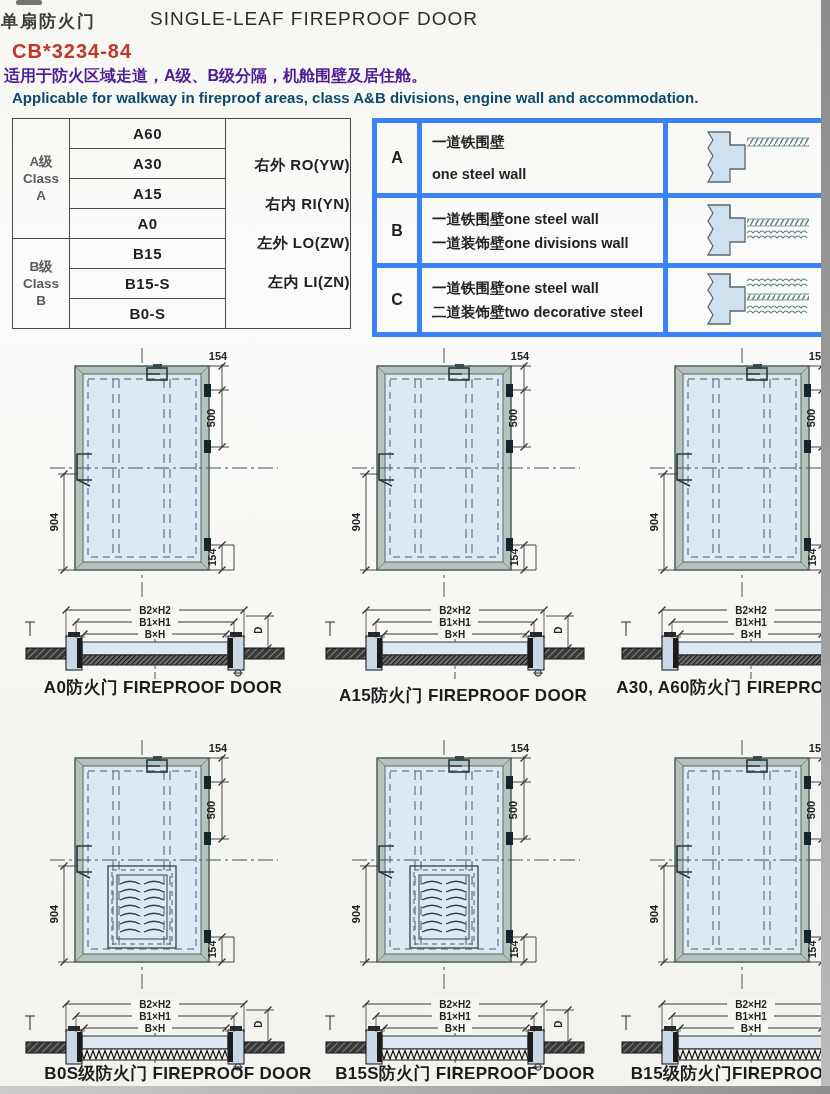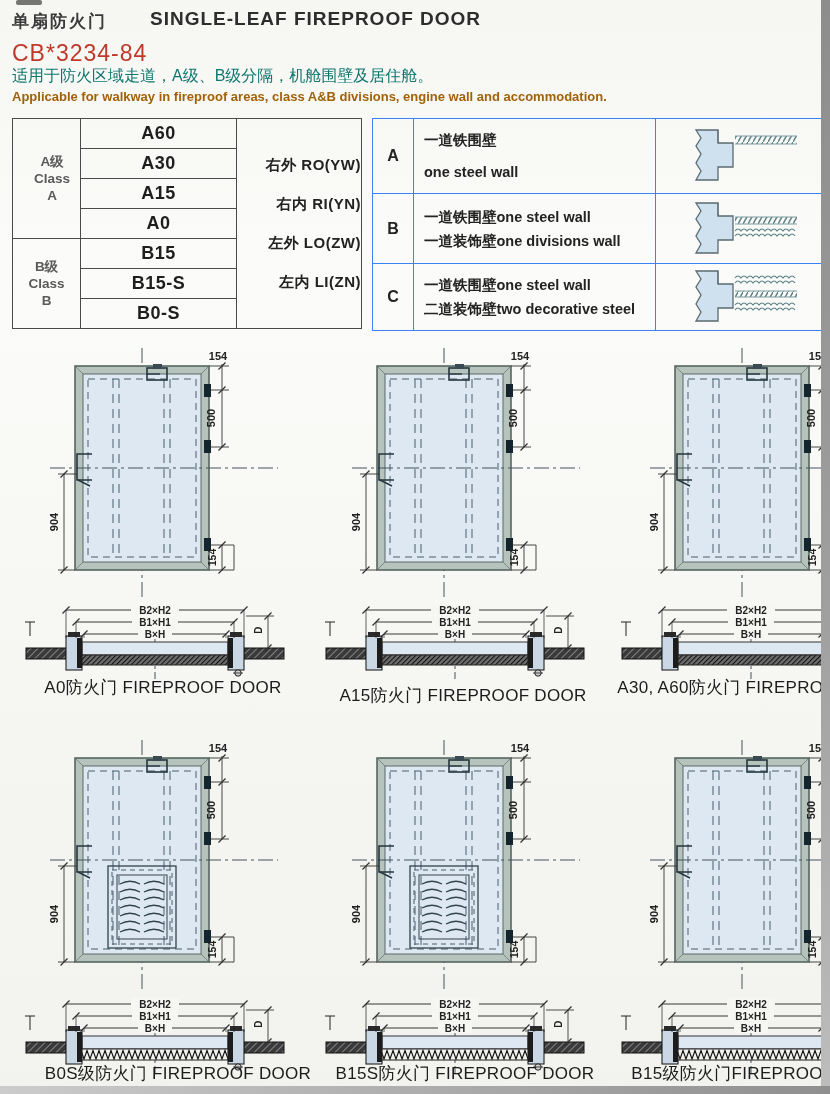--- a/index.html
+++ b/index.html
@@ -3,66 +3,66 @@
 <meta charset="utf-8">
 <style>
   html,body{margin:0;padding:0;}
   body{
     width:830px;height:1094px;position:relative;overflow:hidden;
     background:linear-gradient(180deg,#f6f6f3 0%,#fbfbf9 25%,#f5f5f2 70%,#f2f2ee 100%);
     font-family:"Liberation Sans",sans-serif;color:#2b2b2b;
   }
   .abs{position:absolute;}
   
-  .title-zh{left:12px;top:10px;font-size:17px;font-weight:bold;color:#3a3a3a;letter-spacing:2px;}
-  .title-en{left:150px;top:8px;font-size:19px;font-weight:bold;color:#2d2d2d;letter-spacing:1px;}
-  .std-code{left:12px;top:40px;font-size:23px;font-weight:normal;letter-spacing:1px;}
-  .desc-zh{left:12px;top:66px;font-size:16px;font-weight:normal;color:#0f766e;}
-  .desc-en{left:12px;top:89px;font-size:13px;font-weight:bold;color:#a16207;}
+  .title-zh{left:1px;top:10px;font-size:17px;font-weight:bold;color:#3a3a3a;letter-spacing:2px;}
+  .title-en{left:150px;top:8px;font-size:19px;font-weight:normal;color:#2d2d2d;letter-spacing:1px;}
+  .std-code{left:12px;top:40px;font-size:20px;font-weight:bold;letter-spacing:1px;}
+  .desc-zh{left:4px;top:66px;font-size:16px;font-weight:bold;color:#4c1d95;}
+  .desc-en{left:12px;top:89px;font-size:15px;font-weight:bold;color:#0c4a6e;}
   
   table{border-collapse:collapse;table-layout:fixed;}
   .class-table{left:12px;top:118px;width:335px;}
   .class-table td{border:1px solid #4a4a4a;text-align:center;vertical-align:middle;padding:0;}
   .class-table{border:1.5px solid #3d3d3d;}
   .class-table tr{height:30px;}
   .grp{font-size:13.5px;font-weight:600;color:#5a5a5a;line-height:17px;}
-  .rating{font-size:18px;font-weight:bold;color:#1e1e1e;letter-spacing:.5px;}
+  .rating{font-size:15px;font-weight:bold;color:#1e1e1e;letter-spacing:.5px;}
   .orient-cell{vertical-align:middle;}
   .orient-cell div{font-size:15px;font-weight:bold;color:#222;text-align:right;padding-left:13px;margin:20px 0;letter-spacing:.5px;}
   .wall-table{left:372px;top:118px;width:458px;border:1.5px solid #3d3d3d;}
-  .wall-table td{border:1px solid #3b82f6;padding:0;vertical-align:middle;}
+  .wall-table td{border:5px solid #3b82f6;padding:0;vertical-align:middle;}
   .wt-letter{width:40px;text-align:center;font-size:16px;font-weight:bold;color:#222;}
   .wt-desc{width:241px;}
   .wt-desc div{font-size:14.5px;font-weight:bold;color:#232323;padding-left:10px;line-height:24px;}
   .gapA div{line-height:32px;}
   .wt-fig{width:177px;}
   .wall-svg{display:block;margin:0 0 0 2px;}
   
   .fig-door{width:232px;height:252px;}
   .sec{width:270px;height:78px;}
-  .caption{width:290px;text-align:center;font-size:17px;font-weight:normal;color:#1c1c1c;white-space:nowrap;letter-spacing:.3px;}
+  .caption{width:290px;text-align:center;font-size:17px;font-weight:bold;color:#1c1c1c;white-space:nowrap;letter-spacing:.3px;}
   svg text{font-family:"Liberation Sans",sans-serif;}
   
   .edge-right{left:821px;top:0;width:9px;height:1094px;background:linear-gradient(180deg,#8d8d8d,#9f9f9f 55%,#bdbdbd);}
   .edge-bottom{left:0;top:1086px;width:830px;height:8px;background:linear-gradient(90deg,#cccccc,#8f8f8f);}
   .smudge{left:16px;top:0;width:26px;height:5px;background:#4a4a4a;border-radius:2px;opacity:.75;}
 </style>
 </head>
 <body>
 
 <div class="abs title-zh">单扇防火门</div>
 <div class="abs title-en">SINGLE-LEAF FIREPROOF DOOR</div>
 <div class="abs std-code" id="stdCode" style="color: rgb(191, 57, 43);">CB*3234-84</div>
 <div class="abs desc-zh">适用于防火区域走道，A级、B级分隔，机舱围壁及居住舱。</div>
 <div class="abs desc-en">Applicable for walkway in fireproof areas, class A&amp;B divisions, engine wall and accommodation.</div>
 
 <table class="abs class-table">
   <tbody>
       <tr>
-    <td class="grp" rowspan="4" style="width:56px;padding-left:11px;">
+    <td class="grp" rowspan="4" style="width:56px;">
       <div>A级</div>
       <div>Class</div>
       <div>A</div>
     </td>
     <td class="rating" style="width:155px;">A60</td>
     <td class="orient-cell" rowspan="7" style="width:124px;">
       <div>右外 RO(YW)</div>
       <div>右内 RI(YN)</div>
       <div>左外 LO(ZW)</div>
       <div>左内 LI(ZN)</div>

